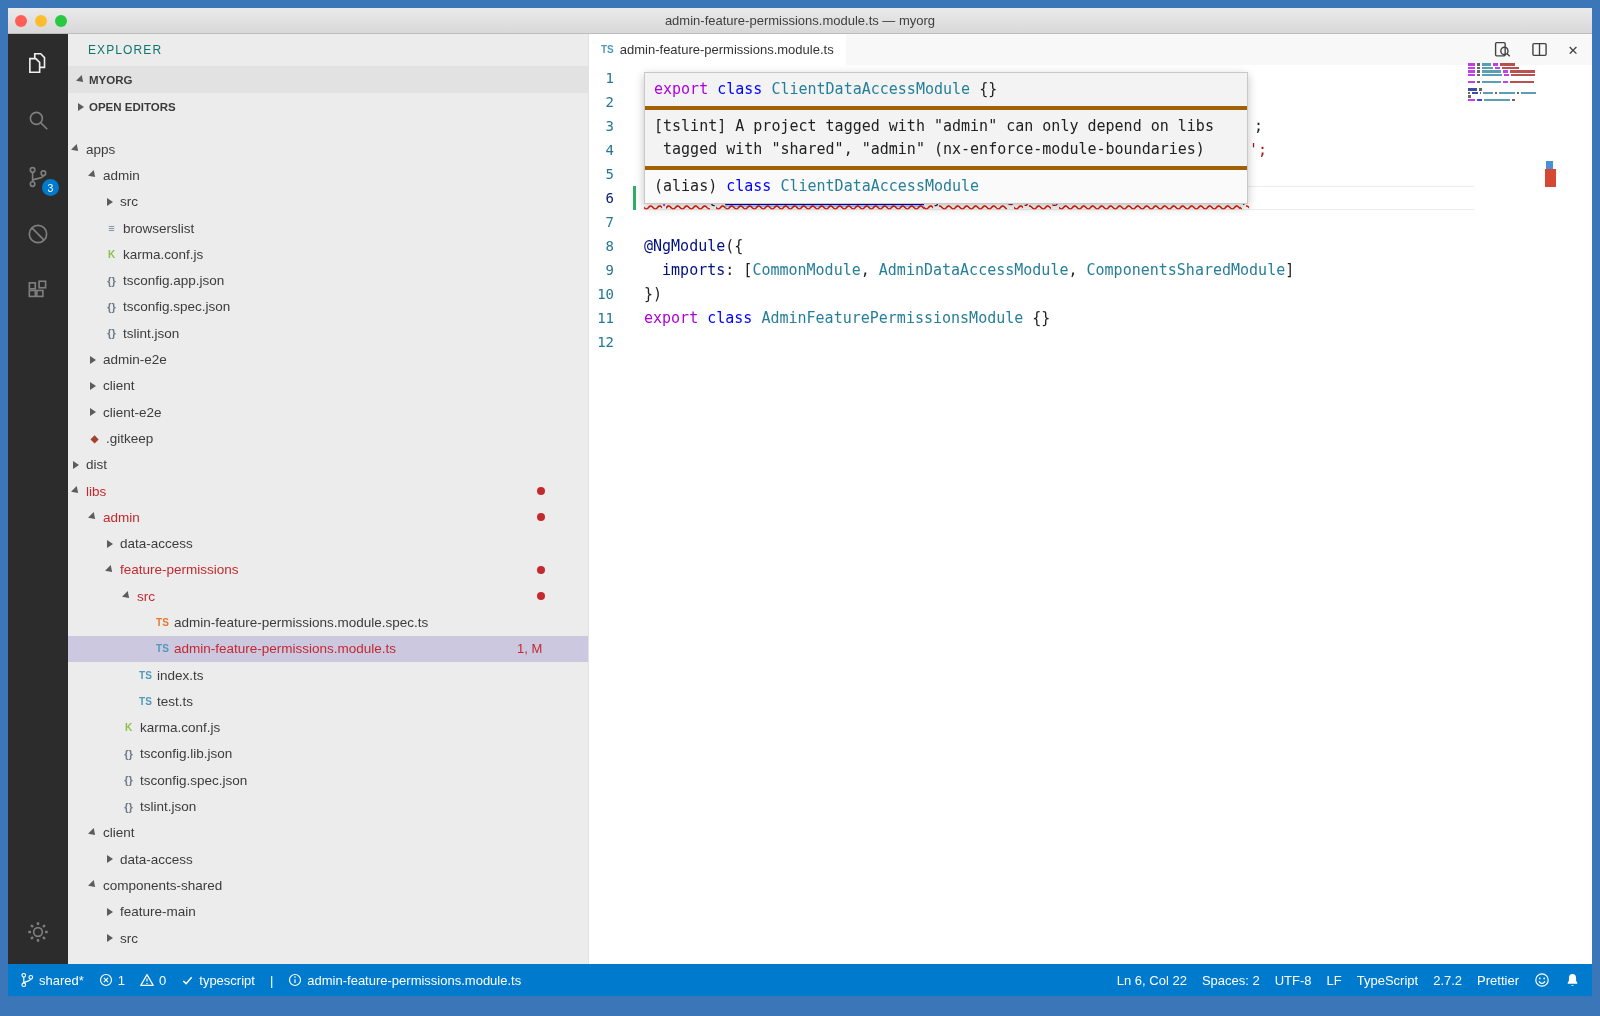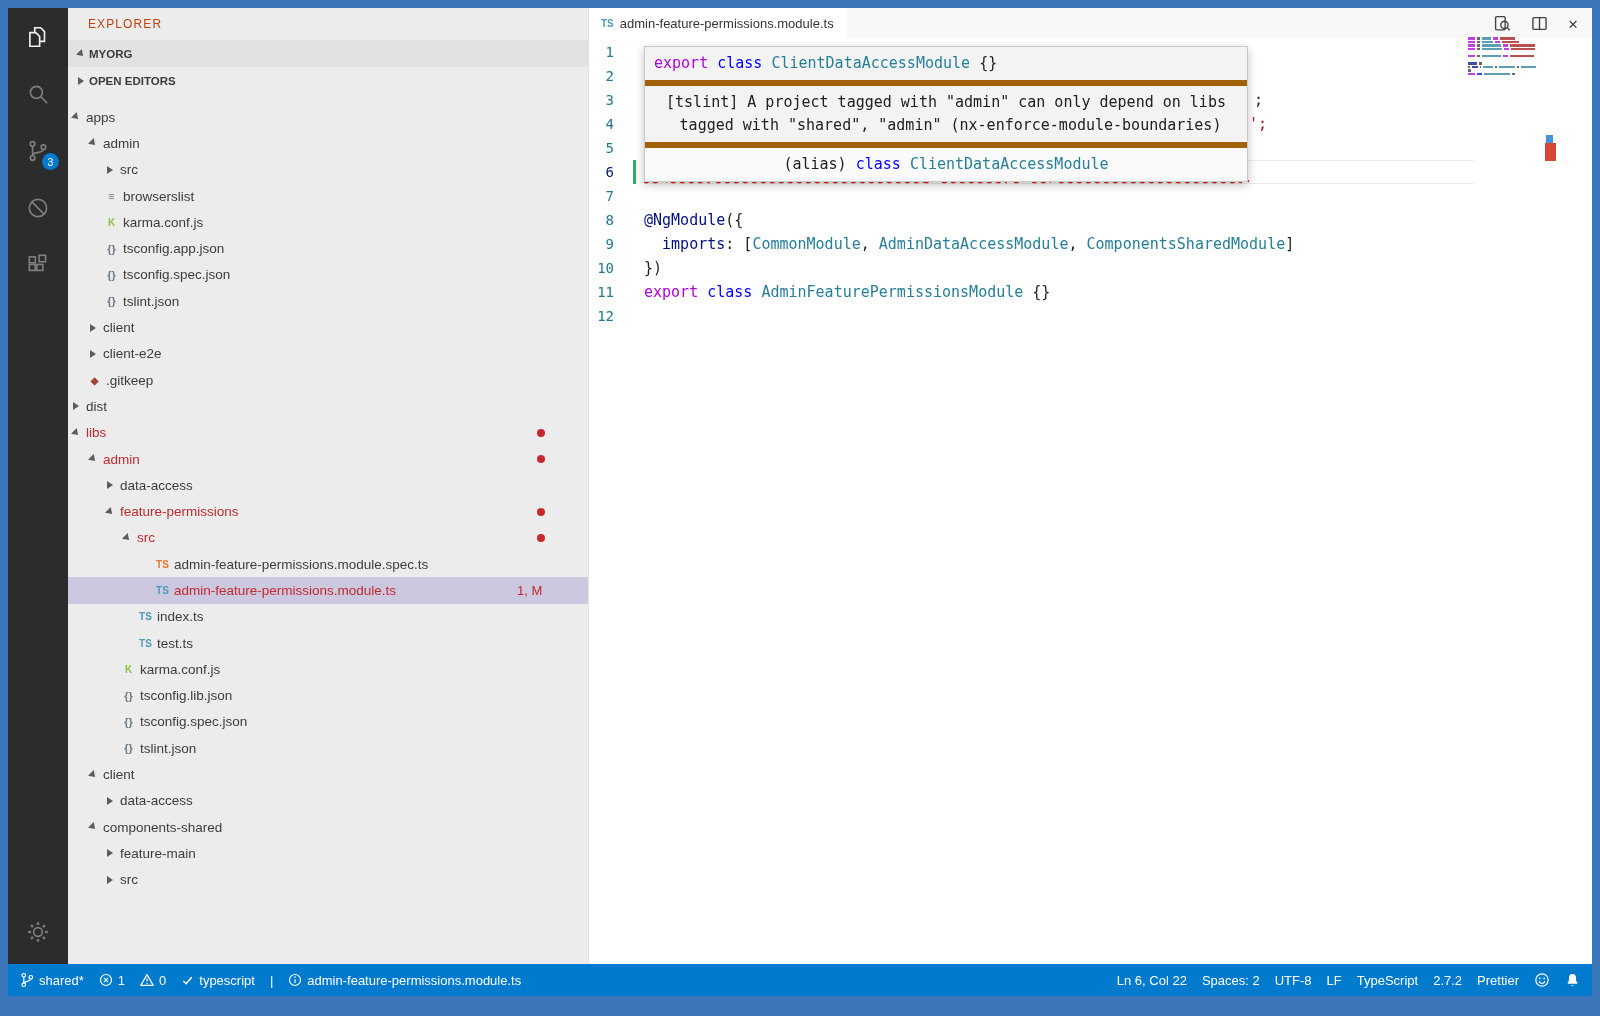--- a/index.html
+++ b/index.html
@@ -25,29 +25,29 @@
              color:#7f7f7f; position:relative; cursor:pointer; }
   .ab-item.active { color:#f0f0f0; }
   .ab-item svg { stroke:currentColor; fill:none; stroke-width:1.5; }
   .ab-badge { position:absolute; right:9px; bottom:9px; min-width:17px; height:17px; border-radius:9px;
               background:#007acc; color:#fff; font-size:10.5px; display:flex; align-items:center; justify-content:center; }
   .ab-spacer { flex:1; }
 
   
   .sidebar { width:520px; background:#ececec; position:relative; flex:none; overflow:hidden; color:#3c3c3c; }
   .sb-title { height:32px; display:flex; align-items:center; padding-left:20px; font-size:12px;
-              letter-spacing:1.1px; color:#c2410c; }
+              letter-spacing:1.1px; color:#0f766e; }
   .section-header { height:27px; display:flex; align-items:center; padding-left:5px; font-weight:bold;
                     font-size:11.5px; color:#3b3b3b; cursor:pointer; }
   .section-header.shaded { background:#e2e2e2; }
   .twistie { width:16px; height:16px; display:flex; align-items:center; justify-content:center; flex:none; }
   .twistie::before { content:""; width:0; height:0; border-style:solid; border-width:4px 0 4px 6px;
                      border-color:transparent transparent transparent #5c5c5c; }
   .twistie.open::before { transform:rotate(45deg); }
-  .tree { position:absolute; top:96px; left:0; right:0; }
+  .tree { position:absolute; top:102px; left:0; right:0; }
   .tree-row { height:26.3px; display:flex; align-items:center; position:relative; font-size:13.5px; cursor:pointer; }
   .tree-row.selected { background:#cbc8e0; }
   .indent { flex:none; display:inline-block; }
   .ficon { width:19px; flex:none; text-align:center; font-weight:bold; font-size:10px; }
   .tlabel { margin-left:2px; white-space:nowrap; }
   .err { color:#c4292f; }
   .dot { position:absolute; left:469px; top:50%; transform:translateY(-50%); width:8px; height:8px;
          border-radius:50%; background:#c4292f; }
   .row-badge { position:absolute; left:449px; font-size:13px; color:#c4292f; }
 
@@ -75,21 +75,21 @@
   .tok-link { color:#0000d0; background:#b3d7ff; text-decoration:underline; text-decoration-color:#0000d0; }
 
   .cur-line { position:absolute; left:55px; width:830px; top:120px; height:24px;
               border-top:1px solid #ececec; border-bottom:1px solid #ececec; z-index:1; pointer-events:none; }
   .gutter-mark { position:absolute; left:44px; top:120px; width:3px; height:24px; background:#2faf64; z-index:3; }
   .fragment { position:absolute; font-size:15px; line-height:24px; z-index:2; white-space:pre; }
 
   .hover { position:absolute; left:55px; top:6px; width:604px; background:#f3f3f3; border:1px solid #c8c8c8;
            box-shadow:0 3px 9px rgba(0,0,0,0.24); z-index:20; font-size:15px; }
   .hover-sec { padding:5px 9px; line-height:23px; white-space:pre; }
-  .hover-sec + .hover-sec { border-top:6px solid #a16207;text-align:center; }
+  .hover-sec + .hover-sec { border-top:4px solid #a16207; }
   .hover-sec.alias { background:#fafafa; }
   .hover-msg { color:#212121; }
 
   .minimap { position:absolute; right:56px; top:29px; width:68px; z-index:4; }
   .mm-row { height:2.5px; margin-bottom:1.1px; display:flex; gap:2px; }
   .mm-seg { height:100%; opacity:0.75; }
   .ov-blue { position:absolute; right:39px; top:127px; width:7px; height:8px; background:#4a90d9; z-index:4; }
   .ov-red  { position:absolute; right:36px; top:135px; width:11px; height:18px; background:#d64834; z-index:4; }
 
   
@@ -97,20 +97,28 @@
                justify-content:space-between; padding:0 12px; font-size:13px; flex:none; }
   .sb-left, .sb-right { display:flex; align-items:center; gap:15px; }
   .sb-item { display:flex; align-items:center; gap:5px; cursor:pointer; white-space:nowrap; }
   .sb-item svg { flex:none; }
 </style>
 </head>
 <body>
 
 <div class="window">
 
+  <div class="titlebar">
+    <div class="traffic">
+      <span class="light red"></span>
+      <span class="light yellow"></span>
+      <span class="light green"></span>
+    </div>
+    <div class="title-text">admin-feature-permissions.module.ts — myorg</div>
+  </div>
 
   <div class="main">
 
     <div class="activitybar">
       <div class="ab-item active">
         <svg width="26" height="26" viewBox="0 0 24 24">
           <path d="M9 3.5h5.5l3.5 3.5v9h-9z"></path>
           <path d="M4.5 8h5.5l3.5 3.5v9h-9z" fill="#2c2c2c"></path>
         </svg>
       </div>
@@ -204,20 +212,25 @@
           </div>
           <div class="tree-row">
             <span class="indent" style="width: 34px;"></span>
             <span class="ficon" style="color: rgb(109, 122, 135); font-size: 11px;">{}</span>
             <span class="tlabel">tsconfig.spec.json</span>
           </div>
           <div class="tree-row">
             <span class="indent" style="width: 34px;"></span>
             <span class="ficon" style="color: rgb(109, 122, 135); font-size: 11px;">{}</span>
             <span class="tlabel">tslint.json</span>
+          </div>
+          <div class="tree-row">
+            <span class="indent" style="width: 17px;"></span>
+            <span class="twistie"></span>
+            <span class="tlabel">admin-e2e</span>
           </div>
           <div class="tree-row">
             <span class="indent" style="width: 17px;"></span>
             <span class="twistie"></span>
             <span class="tlabel">client</span>
           </div>
           <div class="tree-row">
             <span class="indent" style="width: 17px;"></span>
             <span class="twistie"></span>
             <span class="tlabel">client-e2e</span>

